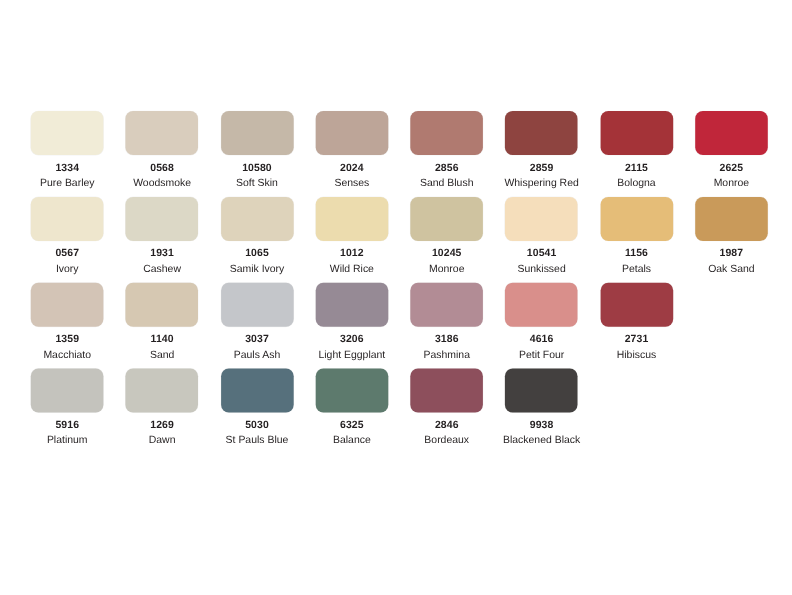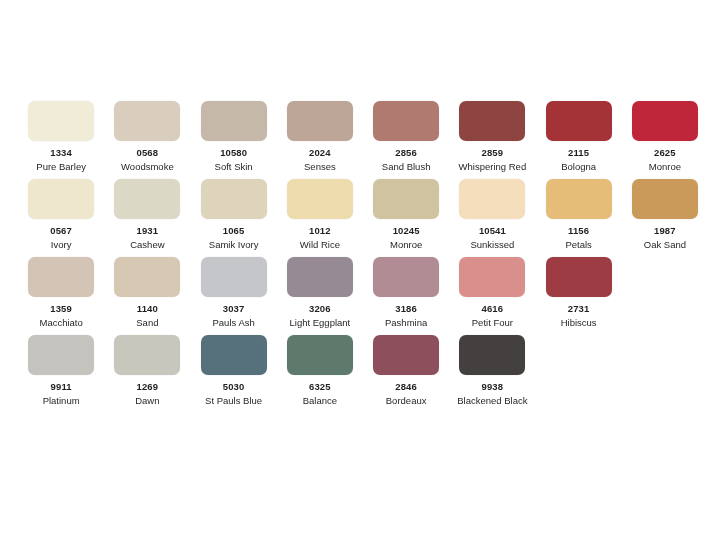--- a/index.html
+++ b/index.html
@@ -191,21 +191,21 @@
         </div>
         <div class="swatch-cell">
           <div class="swatch-chip" style="background: rgb(158, 60, 68);"></div>
           <div class="swatch-code">2731</div>
           <div class="swatch-name">Hibiscus</div>
         </div>
       </div>
       <div class="swatch-row">
         <div class="swatch-cell">
           <div class="swatch-chip" style="background: rgb(196, 195, 189);"></div>
-          <div class="swatch-code">9911</div>
+          <div class="swatch-code">5916</div>
           <div class="swatch-name">Platinum</div>
         </div>
         <div class="swatch-cell">
           <div class="swatch-chip" style="background: rgb(200, 199, 190);"></div>
           <div class="swatch-code">1269</div>
           <div class="swatch-name">Dawn</div>
         </div>
         <div class="swatch-cell">
           <div class="swatch-chip" style="background: rgb(86, 112, 124);"></div>
           <div class="swatch-code">5030</div>

